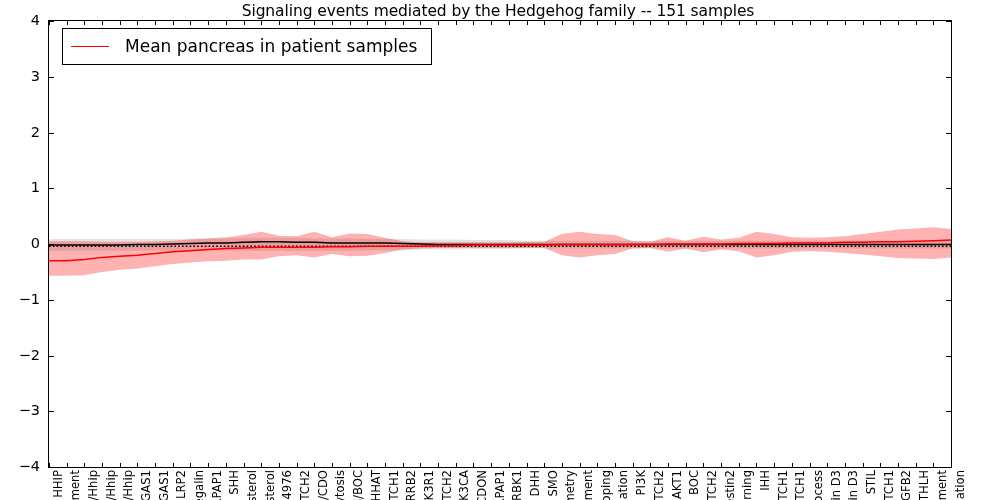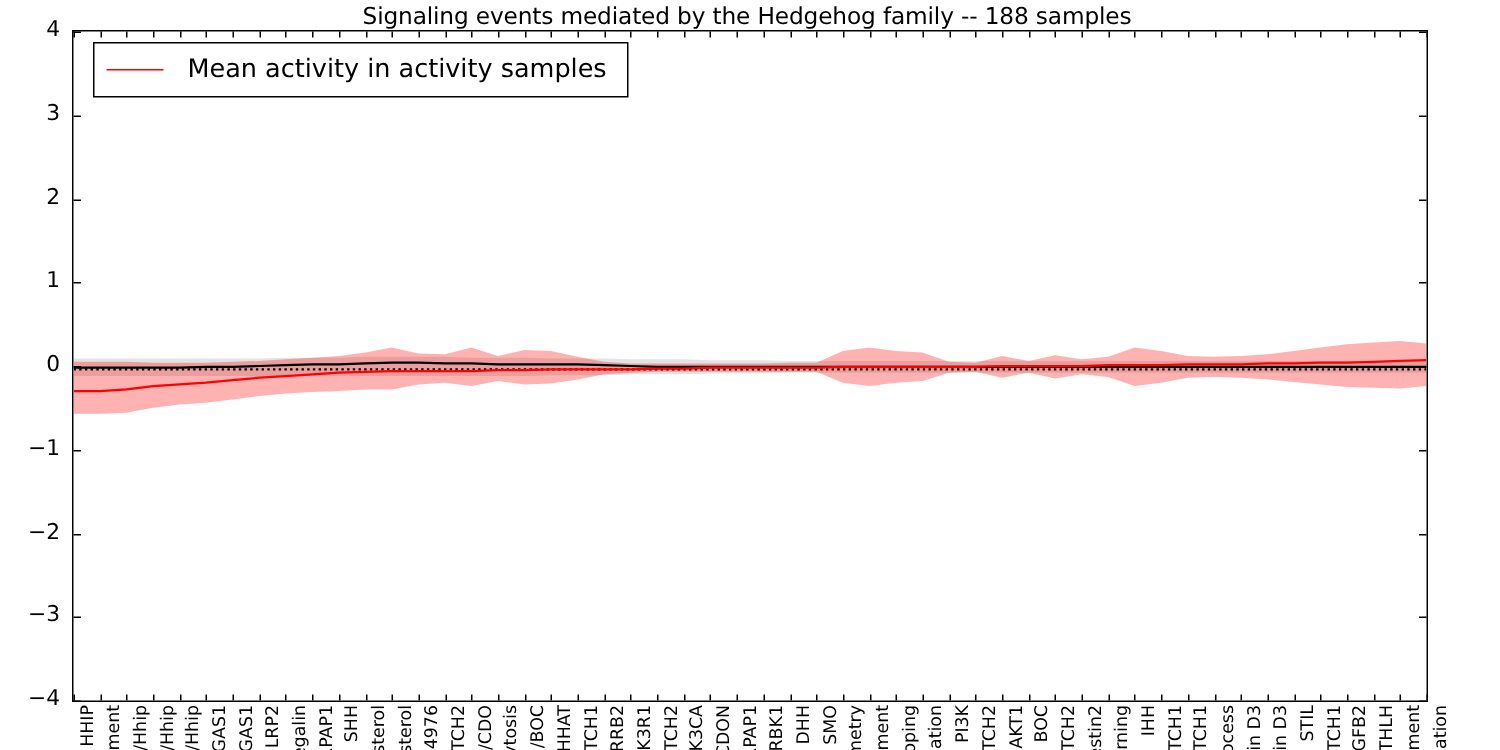--- a/index.html
+++ b/index.html
@@ -63,21 +63,21 @@
     margin-right:16px;flex:0 0 38px;
   }
   .legend-swatch.red{border-top-color:#ff0000;}
   .legend-text{font-size:17px;white-space:nowrap;line-height:20px;}
 </style>
 </head>
 <body>
 
 <div id="figure">
 
-  <div id="chart-title">Signaling events mediated by the Hedgehog family -- 188 samples</div>
+  <div id="chart-title">Signaling events mediated by the Hedgehog family -- 151 samples</div>
 
 
   <div id="plot-area">
     <div id="plot-clip">
       <svg id="plot-svg" width="902" height="446" viewBox="0 0 902 446" preserveAspectRatio="none">
           <path d="M0.00 217.98 L17.69 217.98 L35.37 217.98 L53.06 217.98 L70.75 217.98 L88.43 217.98 L106.12 217.98 L123.80 217.98 L141.49 217.43 L159.18 217.43 L176.86 217.43 L194.55 216.87 L212.24 216.87 L229.92 216.87 L247.61 216.87 L265.29 217.43 L282.98 217.43 L300.67 217.43 L318.35 217.98 L336.04 217.98 L353.73 217.98 L371.41 218.54 L389.10 218.54 L406.78 218.54 L424.47 219.10 L442.16 219.10 L459.84 219.10 L477.53 219.66 L495.22 219.66 L512.90 219.66 L530.59 219.66 L548.27 219.66 L565.96 219.66 L583.65 219.66 L601.33 219.66 L619.02 219.66 L636.71 219.66 L654.39 219.66 L672.08 219.66 L689.76 219.66 L707.45 219.66 L725.14 219.66 L742.82 219.66 L760.51 219.66 L778.20 219.66 L795.88 219.66 L813.57 219.66 L831.25 219.66 L848.94 219.66 L866.63 219.66 L884.31 219.66 L902.00 219.66 L902.00 227.46 L884.31 227.46 L866.63 227.46 L848.94 227.46 L831.25 227.46 L813.57 227.46 L795.88 227.46 L778.20 227.46 L760.51 227.46 L742.82 227.46 L725.14 227.46 L707.45 227.46 L689.76 227.46 L672.08 227.46 L654.39 227.46 L636.71 227.46 L619.02 227.46 L601.33 227.46 L583.65 227.46 L565.96 227.46 L548.27 227.46 L530.59 227.46 L512.90 227.46 L495.22 227.46 L477.53 227.46 L459.84 228.02 L442.16 228.02 L424.47 228.02 L406.78 228.58 L389.10 228.58 L371.41 228.58 L353.73 229.13 L336.04 229.13 L318.35 229.13 L300.67 229.69 L282.98 229.69 L265.29 229.69 L247.61 229.69 L229.92 229.69 L212.24 229.69 L194.55 229.69 L176.86 229.69 L159.18 229.69 L141.49 229.69 L123.80 229.69 L106.12 229.69 L88.43 229.69 L70.75 229.69 L53.06 229.69 L35.37 229.69 L17.69 229.69 L0.00 229.69 Z" fill="#cccccc" fill-opacity="0.55" stroke="none"></path>
           <path d="M0.00 220.21 L17.69 220.21 L35.37 220.21 L53.06 220.77 L70.75 220.77 L88.43 220.77 L106.12 220.21 L123.80 219.66 L141.49 218.54 L159.18 217.43 L176.86 216.31 L194.55 214.08 L212.24 210.74 L229.92 214.64 L247.61 215.20 L265.29 210.74 L282.98 216.31 L300.67 212.41 L318.35 212.97 L336.04 216.87 L353.73 220.21 L371.41 221.33 L389.10 221.33 L406.78 221.33 L424.47 221.33 L442.16 221.33 L459.84 221.33 L477.53 220.77 L495.22 220.77 L512.90 212.97 L530.59 210.74 L548.27 212.97 L565.96 214.08 L583.65 220.21 L601.33 220.77 L619.02 216.31 L636.71 219.66 L654.39 215.75 L672.08 218.54 L689.76 216.87 L707.45 210.74 L725.14 212.97 L742.82 216.31 L760.51 216.87 L778.20 216.31 L795.88 215.20 L813.57 212.97 L831.25 210.74 L848.94 208.51 L866.63 207.39 L884.31 206.28 L902.00 207.95 L902.00 236.38 L884.31 238.05 L866.63 237.49 L848.94 236.94 L831.25 235.27 L813.57 233.59 L795.88 231.92 L778.20 230.81 L760.51 230.25 L742.82 230.81 L725.14 234.15 L707.45 236.38 L689.76 230.25 L672.08 228.58 L654.39 231.36 L636.71 227.46 L619.02 230.81 L601.33 226.90 L583.65 227.46 L565.96 233.03 L548.27 234.15 L530.59 236.38 L512.90 234.15 L495.22 226.90 L477.53 226.90 L459.84 226.90 L442.16 226.90 L424.47 226.90 L406.78 226.90 L389.10 226.90 L371.41 227.46 L353.73 228.58 L336.04 231.92 L318.35 234.71 L300.67 235.27 L282.98 233.03 L265.29 236.38 L247.61 234.15 L229.92 235.27 L212.24 238.61 L194.55 238.61 L176.86 239.72 L159.18 240.28 L141.49 241.40 L123.80 243.07 L106.12 245.30 L88.43 247.53 L70.75 248.65 L53.06 250.88 L35.37 254.22 L17.69 254.78 L0.00 254.78 Z" fill="#ff0000" fill-opacity="0.3" stroke="none"></path>
           <path d="M0.00 224.12 L17.69 224.12 L35.37 224.12 L53.06 224.12 L70.75 224.12 L88.43 223.56 L106.12 223.56 L123.80 223.00 L141.49 222.44 L159.18 221.89 L176.86 221.89 L194.55 221.33 L212.24 220.77 L229.92 220.77 L247.61 221.33 L265.29 221.33 L282.98 221.89 L300.67 221.89 L318.35 221.89 L336.04 221.89 L353.73 222.44 L371.41 223.00 L389.10 223.56 L406.78 223.56 L424.47 223.56 L442.16 223.56 L459.84 223.56 L477.53 223.56 L495.22 223.56 L512.90 223.56 L530.59 223.56 L548.27 223.56 L565.96 223.56 L583.65 223.56 L601.33 223.56 L619.02 223.56 L636.71 223.56 L654.39 223.56 L672.08 223.56 L689.76 223.56 L707.45 223.56 L725.14 223.56 L742.82 223.56 L760.51 223.56 L778.20 223.56 L795.88 223.56 L813.57 223.56 L831.25 223.56 L848.94 223.56 L866.63 223.56 L884.31 223.56 L902.00 223.56 " fill="none" stroke="#000000" stroke-width="1.5"></path>
           <path d="M0.00 225.23 L17.69 225.23 L35.37 225.23 L53.06 225.23 L70.75 225.23 L88.43 225.23 L106.12 225.23 L123.80 225.23 L141.49 225.23 L159.18 225.23 L176.86 225.23 L194.55 225.23 L212.24 225.23 L229.92 225.23 L247.61 225.23 L265.29 225.23 L282.98 225.23 L300.67 225.23 L318.35 225.23 L336.04 225.23 L353.73 225.23 L371.41 225.23 L389.10 225.23 L406.78 225.23 L424.47 225.23 L442.16 225.23 L459.84 225.23 L477.53 225.23 L495.22 225.23 L512.90 225.23 L530.59 225.23 L548.27 225.23 L565.96 225.23 L583.65 225.23 L601.33 225.23 L619.02 225.23 L636.71 225.23 L654.39 225.23 L672.08 225.23 L689.76 225.23 L707.45 225.23 L725.14 225.23 L742.82 225.23 L760.51 225.23 L778.20 225.23 L795.88 225.23 L813.57 225.23 L831.25 225.23 L848.94 225.23 L866.63 225.23 L884.31 225.23 L902.00 225.23 " fill="none" stroke="#000000" stroke-width="1.6" stroke-dasharray="1.6,2.2"></path>
           <path d="M0.00 239.72 L17.69 239.72 L35.37 238.61 L53.06 236.38 L70.75 235.27 L88.43 234.15 L106.12 232.48 L123.80 230.81 L141.49 229.69 L159.18 228.58 L176.86 227.46 L194.55 226.90 L212.24 226.34 L229.92 226.34 L247.61 226.34 L265.29 226.34 L282.98 225.79 L300.67 225.79 L318.35 225.23 L336.04 225.23 L353.73 225.23 L371.41 225.23 L389.10 224.67 L406.78 224.67 L424.47 224.12 L442.16 224.12 L459.84 224.12 L477.53 224.12 L495.22 224.12 L512.90 223.56 L530.59 223.56 L548.27 223.56 L565.96 223.56 L583.65 223.56 L601.33 223.56 L619.02 223.00 L636.71 223.00 L654.39 223.00 L672.08 223.00 L689.76 222.44 L707.45 222.44 L725.14 222.44 L742.82 221.89 L760.51 221.89 L778.20 221.89 L795.88 221.33 L813.57 221.33 L831.25 220.77 L848.94 220.77 L866.63 220.21 L884.31 219.66 L902.00 219.10 " fill="none" stroke="#ff0000" stroke-width="1.5"></path>
@@ -273,17 +273,17 @@
       <div class="xtick-label" style="left: 883.755px; top: 470px;">IHH N/PTCH1</div>
       <div class="xtick-label" style="left: 901.441px; top: 470px;">TGFB2</div>
       <div class="xtick-label" style="left: 919.127px; top: 470px;">PTHLH</div>
       <div class="xtick-label" style="left: 936.814px; top: 470px;">skeletal system development</div>
       <div class="xtick-label" style="left: 954.5px; top: 470px;">mesenchymal cell differentiation</div>
     </div>
 
   <div id="legend">
     <div class="legend-row">
       <span class="legend-swatch red"></span>
-      <span class="legend-text">Mean activity in activity samples</span>
+      <span class="legend-text">Mean pancreas in patient samples</span>
     </div>
   </div>
 
 </div>
 
 </body></html>

